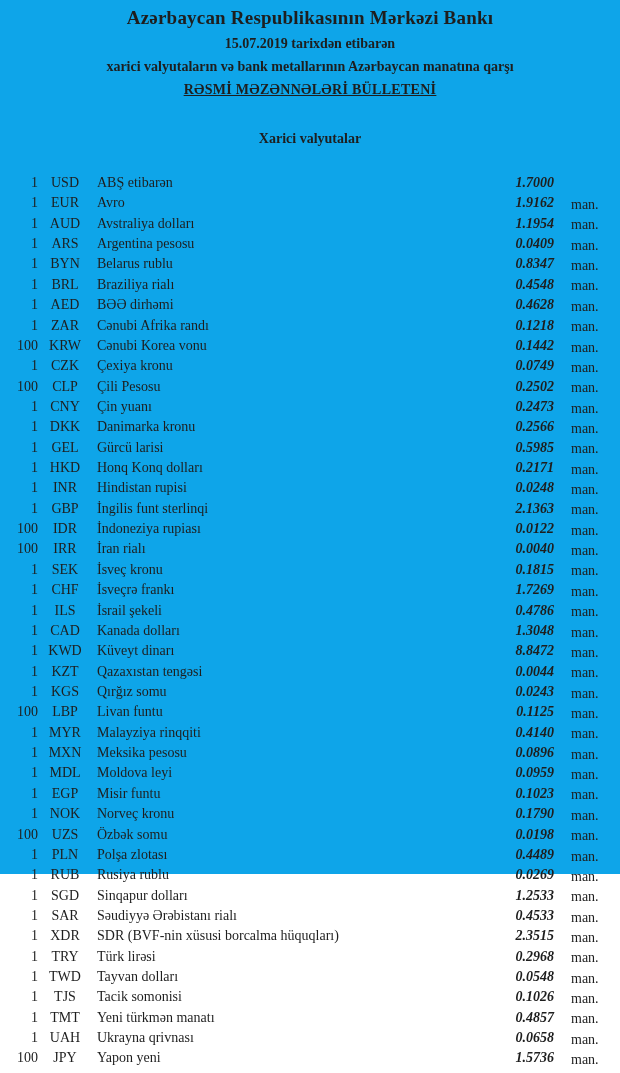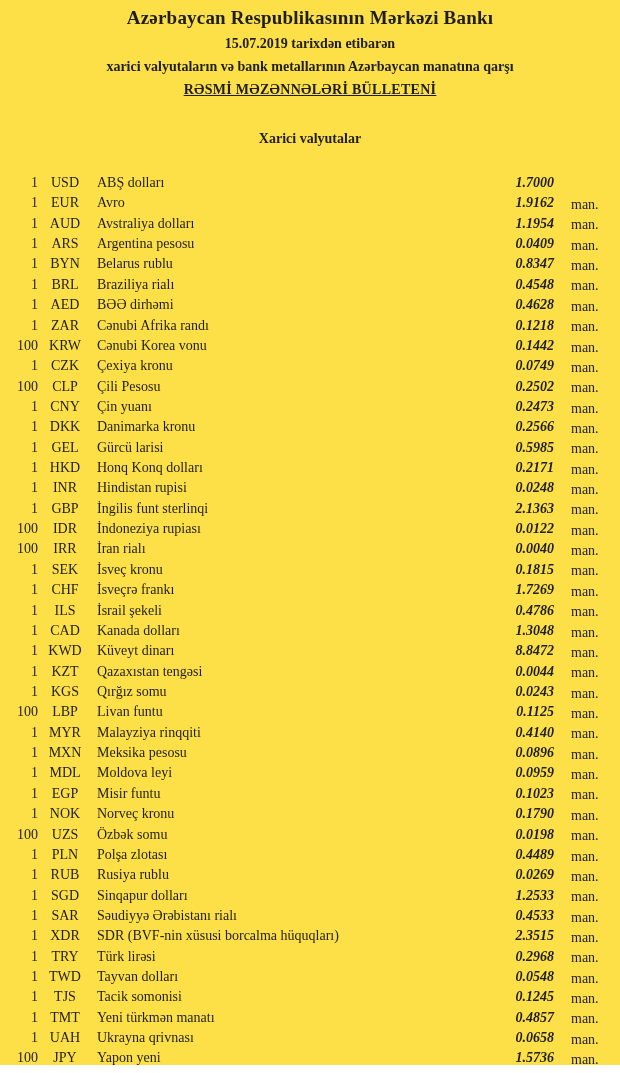--- a/index.html
+++ b/index.html
@@ -9,23 +9,23 @@
   }
   body {
     width: 620px;
     height: 1073px;
     overflow: hidden;
     font-family: "Liberation Serif", serif;
     color: #1e1e1e;
   }
   .page {
     width: 620px;
-    height: 1065px;
+    height: 874px;
     box-sizing: border-box;
-    background: #fde047;
+    background: #0ea5e9;
   }
   .doc-header { text-align: center; }
   .bank-title {
     font-size: 19px;
     font-weight: bold;
     padding-top: 7px;
     letter-spacing: 0.2px;
   }
   .date-line {
     font-size: 14px;
@@ -96,21 +96,21 @@
     <div class="subtitle-line">xarici valyutaların və bank metallarının Azərbaycan manatına qarşı</div>
     <div class="bulletin-line">RƏSMİ MƏZƏNNƏLƏRİ BÜLLETENİ</div>
   </div>
 
   <div class="section-title">Xarici valyutalar</div>
 
   <div class="rates-table">
   <div class="row">
     <span class="qty">1</span>
     <span class="code">USD</span>
-    <span class="name">ABŞ dolları</span>
+    <span class="name">ABŞ etibarən</span>
     <span class="rate">1.7000</span>
     <span class="unit">man.</span>
   </div>
 
   <div class="row">
     <span class="qty">1</span>
     <span class="code">EUR</span>
     <span class="name">Avro</span>
     <span class="rate">1.9162</span>
     <span class="unit">man.</span>
@@ -417,21 +417,21 @@
     <span class="code">TWD</span>
     <span class="name">Tayvan dolları</span>
     <span class="rate">0.0548</span>
     <span class="unit">man.</span>
   </div>
 
   <div class="row">
     <span class="qty">1</span>
     <span class="code">TJS</span>
     <span class="name">Tacik somonisi</span>
-    <span class="rate">0.1245</span>
+    <span class="rate">0.1026</span>
     <span class="unit">man.</span>
   </div>
 
   <div class="row">
     <span class="qty">1</span>
     <span class="code">TMT</span>
     <span class="name">Yeni türkmən manatı</span>
     <span class="rate">0.4857</span>
     <span class="unit">man.</span>
   </div>

